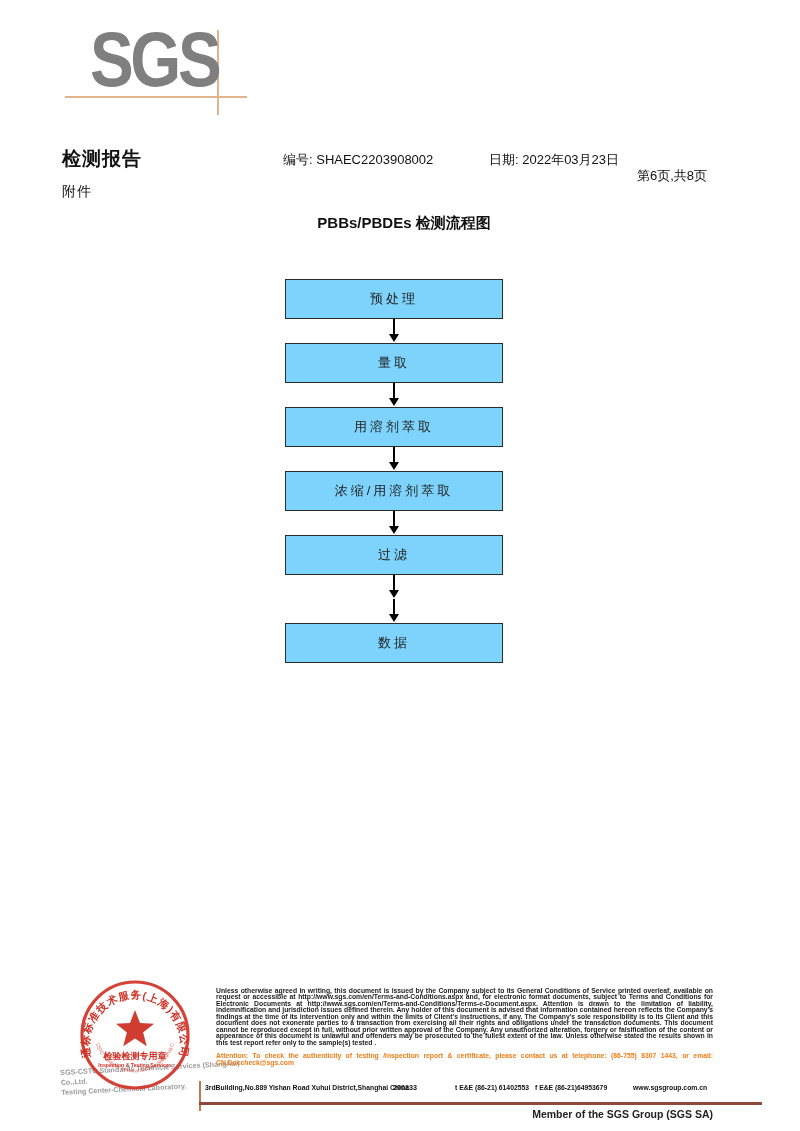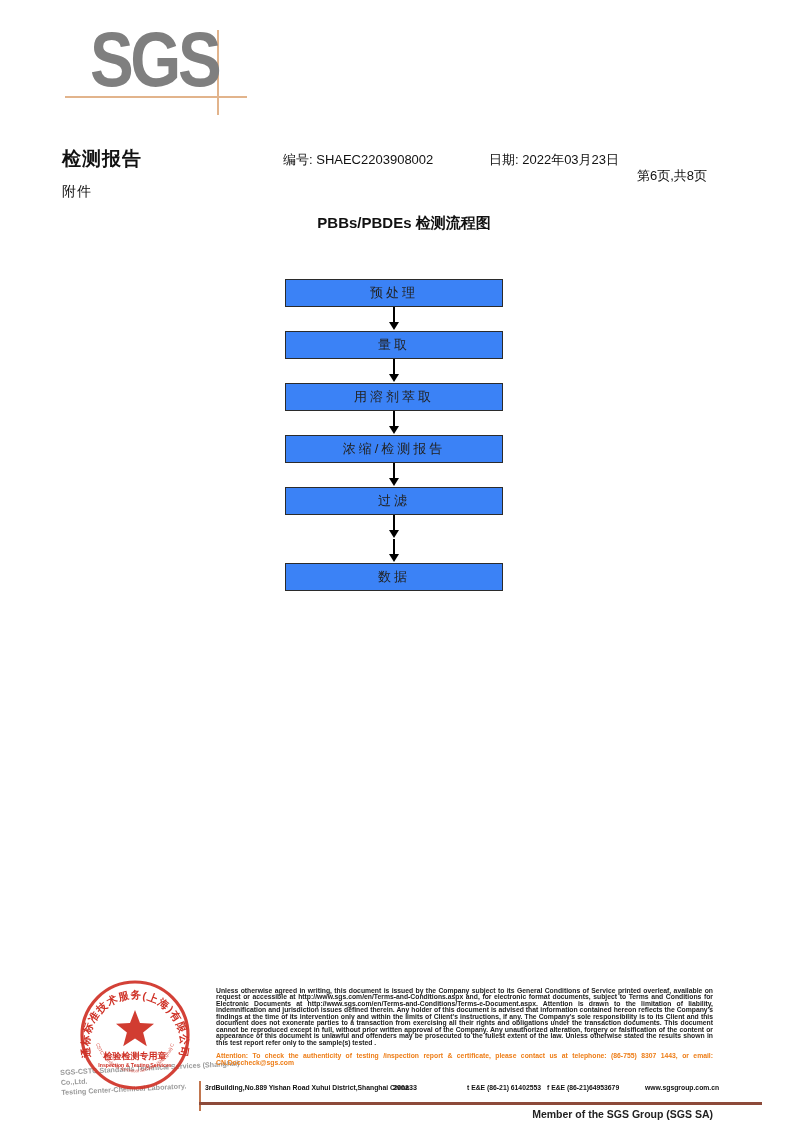--- a/index.html
+++ b/index.html
@@ -21,21 +21,21 @@
   .hdr-no   { left:283px; }
   .hdr-date { left:489px; }
   .hdr-page { left:637px;margin-top:16px; }
   .attachment { position:absolute; left:62px; top:183px; font-size:14px; font-weight:normal; letter-spacing:1px; }
 
   
   .flow-title { position:absolute; left:0; top:214px; width:808px; text-align:center;
     font-size:15px; font-weight:bold; }
   .flow { position:absolute; left:285px; top:279px; width:218px; display:flex;
     flex-direction:column; align-items:center; }
-  .flow-box { width:218px; height:28px; border:1px solid #2b2b2b; background:#3b82f6;
+  .flow-box { width:218px; height:40px; border:1px solid #2b2b2b; background:#7dd3fc;
     display:flex; align-items:center; justify-content:center; font-size:13px;
     letter-spacing:3px; color:#222; }
   .flow-arrow { position:relative; width:2px; height:15px; background:#000; margin:0 0 9px 0; }
   .flow-arrow::after { content:""; position:absolute; left:-4px; top:15px;
     border-left:5px solid transparent; border-right:5px solid transparent; border-top:8px solid #000; }
 
   
   .disclaimer { position:absolute; left:216px; top:988px; width:497px; font-size:6.8px;
     line-height:6.45px; text-align:justify; font-weight:600; color:#1c1c1c; }
   .attention { position:absolute; left:216px; top:1053px; width:497px; font-size:6.8px;
@@ -45,21 +45,21 @@
   .company-gray { position:absolute; left:60px; top:1068px; width:180px; font-size:7.2px;
     line-height:10px; color:#9b9b9b; font-weight:600; transform:rotate(-3deg); transform-origin:left top; }
   .stamp { position:absolute; left:76px; top:978px; width:118px; height:118px; }
 
   
   .foot-vline { position:absolute; left:199px; top:1081px; width:2px; height:30px; background:#c1764f; }
   .addr { position:absolute; left:205px; top:1083px; width:560px; font-weight:600; }
   .addr-row { display:flex; align-items:baseline; white-space:nowrap; height:10px; margin-bottom:1px; }
   .a-addr { width:188px; font-size:6.8px; }
   .a-addr-cn { font-size:8.2px; }
-  .a-post { width:74px; font-size:7.2px; }
+  .a-post { width:62px; font-size:7.2px; }
   .a-tel { width:80px; font-size:6.8px; }
   .a-fax { width:86px; font-size:6.8px; }
   .a-web { font-size:6.8px; margin-left:12px; }
   .foot-rule { position:absolute; left:199px; top:1102px; width:563px; height:3px; background:#8d4a3a; }
   .member { position:absolute; left:400px; top:1108px; width:313px; text-align:right;
     font-size:10.5px; font-weight:600; color:#222; }
 </style>
 </head>
 <body>
 
@@ -78,21 +78,21 @@
   <div class="attachment">附件</div>
 
   <div class="flow-title">PBBs/PBDEs 检测流程图</div>
   <div class="flow">
     <div class="flow-box">预处理</div>
     <div class="flow-arrow"></div>
     <div class="flow-box">量取</div>
     <div class="flow-arrow"></div>
     <div class="flow-box">用溶剂萃取</div>
     <div class="flow-arrow"></div>
-    <div class="flow-box">浓缩/检测报告</div>
+    <div class="flow-box">浓缩/用溶剂萃取</div>
     <div class="flow-arrow"></div>
     <div class="flow-box">过滤</div>
     <div class="flow-arrow"></div>
     <div class="flow-arrow"></div>
     <div class="flow-box">数据</div>
   </div>
 
   <div class="company-gray">
     <div>SGS-CSTC Standards Technical Services (Shanghai) Co.,Ltd.</div>
     <div>Testing Center-Chemical Laboratory.</div>

